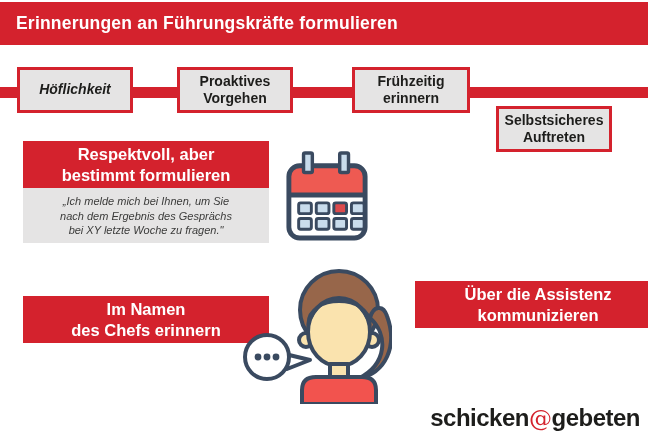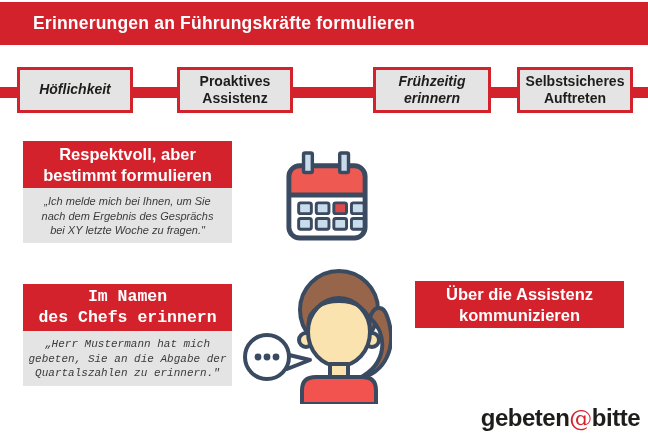--- a/index.html
+++ b/index.html
@@ -5,42 +5,42 @@
   html,body{margin:0;padding:0;background:#fff;}
   .canvas{
     position:relative;width:648px;height:437px;background:#ffffff;
     font-family:"Liberation Sans", sans-serif;overflow:hidden;
   }
 
   
   .topbar{
     position:absolute;left:0;top:2px;width:648px;height:43px;
     background:#d4222d;display:flex;align-items:center;box-sizing:border-box;
-    padding-left:33px;
+    padding-left:16px;
   }
   .topbar-title{color:#ffffff;font-weight:bold;font-size:17.5px;letter-spacing:.2px;}
 
   
   .process-line{position:absolute;left:0;top:87px;width:648px;height:11px;background:#d4222d;}
   .step{
     position:absolute;top:67px;height:46px;background:#e5e4e4;
     border:3px solid #d4222d;box-sizing:border-box;
     display:flex;align-items:center;justify-content:center;text-align:center;
   }
   .step span{font-weight:bold;font-size:14px;line-height:1.22;color:#1d1d1b;white-space:pre-line;}
   .step1{left:17px;width:116px;font-style:italic;}
   .step2{left:177px;width:116px;}
-  .step3{left:373px;width:118px;font-style:italic;}
-  .step4{left:517px;width:116px;}
+  .step3{left:352px;width:118px;}
+  .step4{left:496px;width:116px;margin-top:39px;}
 
   
-  .block{position:absolute;width:209px;}
+  .block{position:absolute;width:246px;}
   .block-tl{left:23px;top:141px;}
   .block-tr{left:408px;top:141px;}
-  .block-bl{left:23px;top:284px;font-family:Liberation Mono, monospace;}
+  .block-bl{left:23px;top:296px;}
   .block-br{left:408px;top:281px;padding-left:7px;}
   .bhead{
     background:#d4222d;color:#ffffff;font-weight:bold;font-size:16.5px;
     line-height:1.25;text-align:center;padding:3px 2px;white-space:pre-line;
   }
   .bbody{
     background:#e5e4e4;color:#3b3b3a;font-style:italic;font-size:11px;
     line-height:1.3;text-align:center;padding:6px 4px;white-space:pre-line;
   }
 
@@ -64,21 +64,21 @@
   <div class="topbar">
     <div class="topbar-title">Erinnerungen an Führungskräfte formulieren</div>
   </div>
 
   <div class="process-line"></div>
   <div class="step step1">
     <span>Höflichkeit</span>
   </div>
   <div class="step step2">
     <span>Proaktives
-Assistenz</span>
+Vorgehen</span>
   </div>
   <div class="step step3">
     <span>Frühzeitig
 erinnern</span>
   </div>
   <div class="step step4">
     <span>Selbstsicheres
 Auftreten</span>
   </div>
 
@@ -87,23 +87,20 @@
 bestimmt formulieren</div>
     <div class="bbody">„Ich melde mich bei Ihnen, um Sie
 nach dem Ergebnis des Gesprächs
 bei XY letzte Woche zu fragen."</div>
   </div>
 
 
   <div class="block block-bl">
     <div class="bhead">Im Namen
 des Chefs erinnern</div>
-    <div class="bbody">„Herr Mustermann hat mich
-gebeten, Sie an die Abgabe der
-Quartalszahlen zu erinnern."</div>
   </div>
 
   <div class="block block-br">
     <div class="bhead">Über die Assistenz
 kommunizieren</div>
   </div>
 
   <div class="calendar-wrap">
     <svg viewBox="0 0 88 94" xmlns="http://www.w3.org/2000/svg">
 
@@ -155,16 +152,16 @@
 
       <g fill="#3a4a60">
         <circle cx="18" cy="91" r="3.4"></circle>
         <circle cx="27" cy="91" r="3.4"></circle>
         <circle cx="36" cy="91" r="3.4"></circle>
       </g>
     </svg>
   </div>
 
   <div class="logo">
-    <span>gebeten</span><span class="at">@</span><span>bitte</span>
+    <span>schicken</span><span class="at">@</span><span>gebeten</span>
   </div>
 
 </div>
 
 </body></html>

